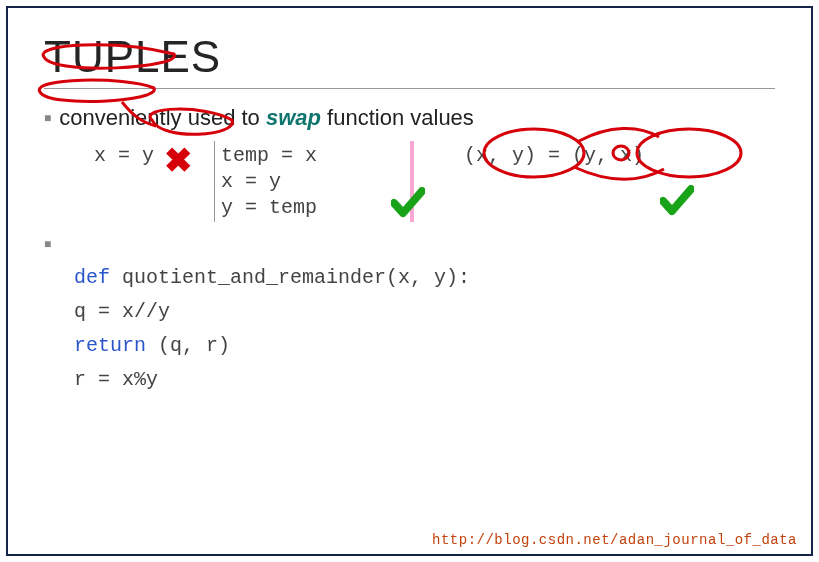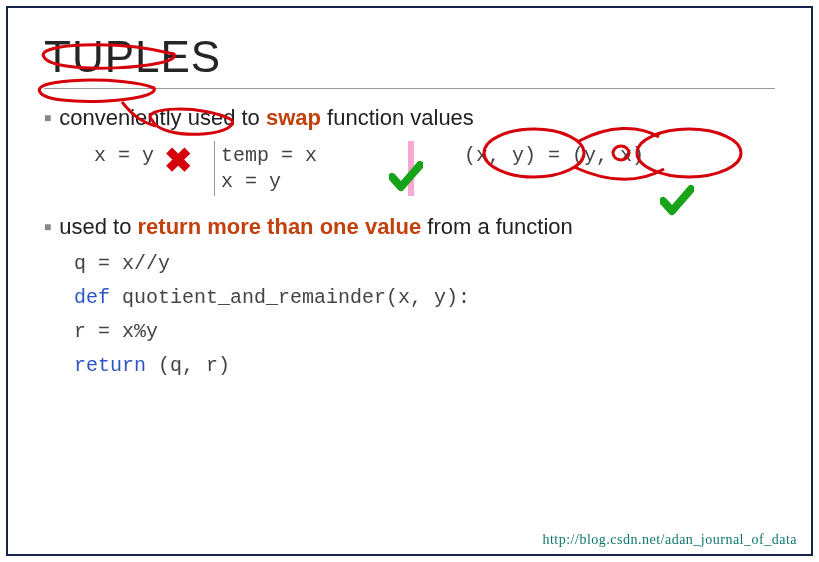--- a/index.html
+++ b/index.html
@@ -40,31 +40,31 @@
     align-items: baseline;
     margin-bottom: 10px;
   }
   .bullet .mark {
     color: #888;
     font-size: 12px;
     margin-right: 8px;
     position: relative;
     top: -3px;
   }
-  .red { color: #c2410c; font-weight: bold; }
+  .red { color: #0f766e; font-weight: bold; font-style: italic; }
   .code { font-family: "Courier New", monospace; font-size: 20px; color: #444; }
   .swap-row {
     display: flex;
     align-items: flex-start;
     margin: 0 0 18px 30px;
     position: relative;
   }
   .col { padding: 0 20px; position: relative; }
   .col1 { min-width: 140px; }
-  .col2 { min-width: 200px; border-left: 1px solid #999; border-right: 6px solid #f9a8d4; padding-left: 6px; }
+  .col2 { min-width: 200px; border-left: 1px solid #999; border-right: 4px solid #f9a8d4; padding-left: 6px; }
   .col3 { min-width: 300px; padding-left: 50px; }
   .code-line { margin: 3px 0; }
   .cross {
     color: #d6000a;
     font-size: 34px;
     font-weight: bold;
     position: absolute;
     bottom: -10px;
     left: 90px;
   }
@@ -78,23 +78,23 @@
   .func-block {
     margin: 8px 0 0 30px;
   }
   .func-block .code-line { margin: 6px 0; line-height: 1.4; }
   .kw { color: #2b55c9; }
   .indent { margin-left: 44px; }
   .watermark {
     position: absolute;
     bottom: 6px;
     right: 14px;
-    color: #0f766e;
+    color: #c2410c;
     font-size: 14px;
-    font-family: Liberation Serif, serif;
+    font-family: Liberation Mono, monospace;
     letter-spacing: 0.5px;
     margin-top: 16px;
   }
   
   .annot { position: absolute; pointer-events: none; }
   .annot svg { display: block; }
 </style>
 </head>
 <body>
 
@@ -111,20 +111,21 @@
   </div>
 
   <div class="swap-row">
     <div class="col col1">
       <div class="code code-line">x = y</div>
       <span class="cross">✖</span>
     </div>
     <div class="col col2">
       <div class="code code-line">temp = x</div>
       <div class="code code-line">x = y</div>
+      <div class="code code-line">y = temp</div>
       <span class="check check1">
         <svg width="34" height="32" viewBox="0 0 34 32">
             <path d="M3 16 L12 26 L31 4" stroke="#18a318" stroke-width="8" fill="none" stroke-linecap="round" stroke-linejoin="round"></path>
           </svg>
       </span>
     </div>
     <div class="col col3">
       <div class="code code-line">(x, y) = (y, x)</div>
       <span class="check check2">
         <svg width="34" height="32" viewBox="0 0 34 32">
@@ -139,34 +140,31 @@
         <ellipse cx="210" cy="30" rx="52" ry="24" stroke="#d6000a" stroke-width="3" fill="none"></ellipse>
         <path d="M100 18 C 130 2, 160 2, 180 14" stroke="#d6000a" stroke-width="3" fill="none"></path>
         <path d="M95 44 C 130 60, 160 60, 185 46" stroke="#d6000a" stroke-width="3" fill="none"></path>
         <ellipse cx="142" cy="30" rx="8" ry="7" stroke="#d6000a" stroke-width="3" fill="none"></ellipse>
       </svg>
     </div>
   </div>
 
   <div class="bullet">
     <span class="mark">■</span>
-    <span>
-      <span>used to </span><span class="red">return more than one value</span><span> from a function</span>
-    </span>
   </div>
 
   <div class="func-block">
-    <div class="code code-line indent">q = x//y</div>
     <div class="code code-line">
       <span class="kw">def</span><span> quotient_and_remainder(x, y):</span>
     </div>
-    <div class="code code-line indent">r = x%y</div>
+    <div class="code code-line indent">q = x//y</div>
     <div class="code code-line indent">
       <span class="kw">return</span><span> (q, r)</span>
     </div>
+    <div class="code code-line indent">r = x%y</div>
 
     <div class="annot" style="left:26px; top:34px;">
       <svg width="220" height="115">
         <path d="M10 15 C 0 2, 80 -3, 140 12 C 150 26, 20 34, 10 15 Z" stroke="#d6000a" stroke-width="3" fill="none"></path>
         <path d="M6 50 C -4 36, 90 34, 120 46 C 128 60, 14 66, 6 50 Z" stroke="#d6000a" stroke-width="3" fill="none"></path>
         <path d="M118 78 C 104 65, 170 62, 198 78 C 205 94, 128 100, 118 78 Z" stroke="#d6000a" stroke-width="3" fill="none"></path>
         <path d="M88 60 C 100 75, 108 80, 122 84" stroke="#d6000a" stroke-width="3" fill="none"></path>
       </svg>
     </div>
   </div>

